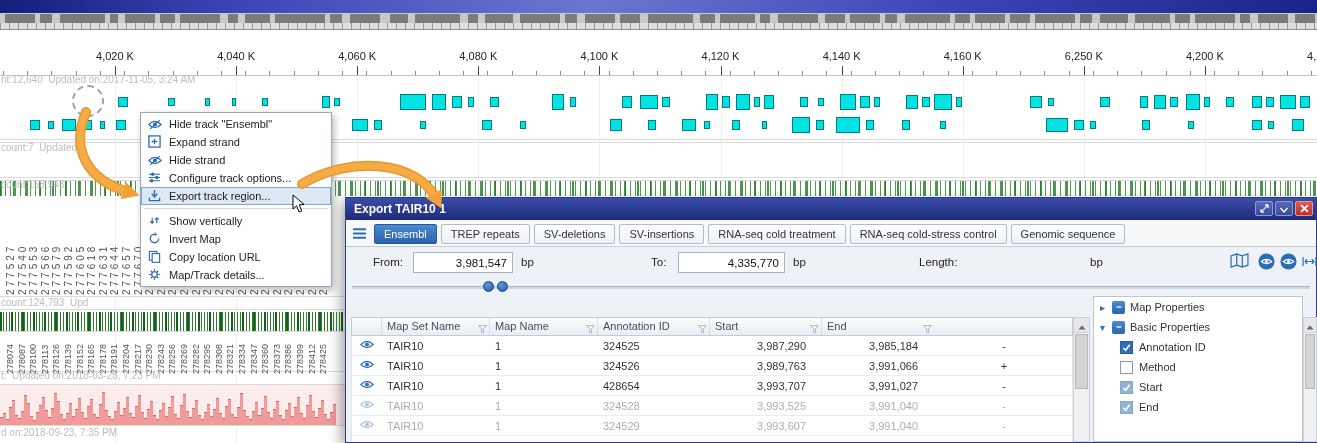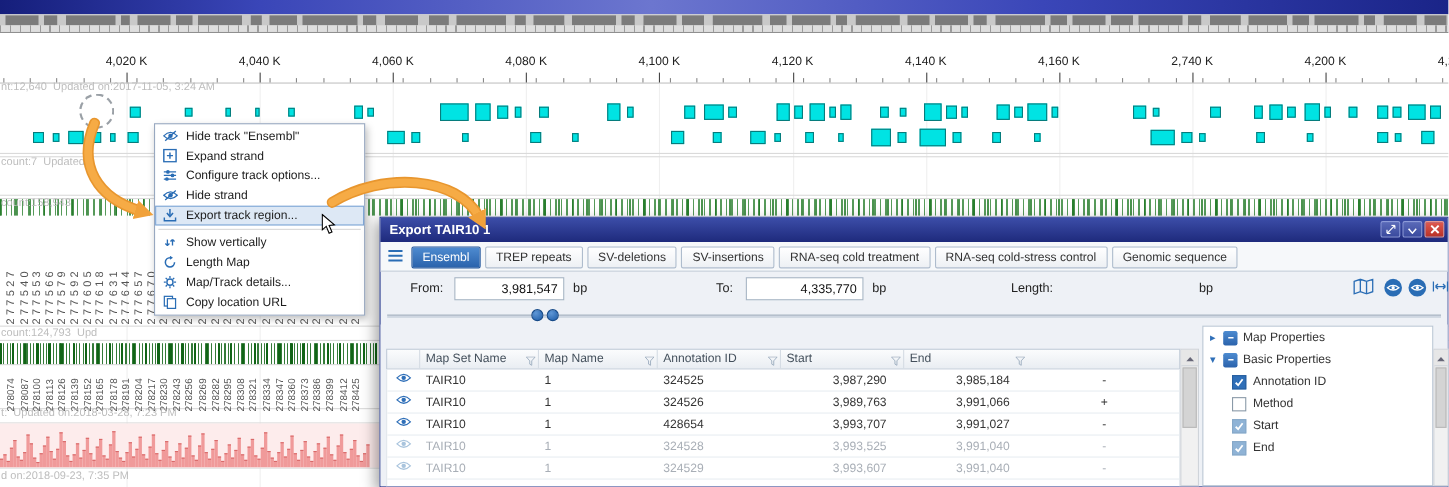--- a/index.html
+++ b/index.html
@@ -216,21 +216,21 @@
       <div class="ruler-label" style="left: 478.3px;">4,080 K</div>
       <div class="tick major" style="left: 478.3px;"></div>
       <div class="ruler-label" style="left: 599.4px;">4,100 K</div>
       <div class="tick major" style="left: 599.4px;"></div>
       <div class="ruler-label" style="left: 720.5px;">4,120 K</div>
       <div class="tick major" style="left: 720.5px;"></div>
       <div class="ruler-label" style="left: 841.6px;">4,140 K</div>
       <div class="tick major" style="left: 841.6px;"></div>
       <div class="ruler-label" style="left: 962.7px;">4,160 K</div>
       <div class="tick major" style="left: 962.7px;"></div>
-      <div class="ruler-label" style="left: 1083.8px;">2,740 K</div>
+      <div class="ruler-label" style="left: 1083.8px;">6,250 K</div>
       <div class="tick major" style="left: 1083.8px;"></div>
       <div class="ruler-label" style="left: 1204.9px;">4,200 K</div>
       <div class="tick major" style="left: 1204.9px;"></div>
       <div class="ruler-label" style="left: 1326px;">4,220 K</div>
       <div class="tick minor" style="left: 3px;"></div>
       <div class="tick minor" style="left: 27.22px;"></div>
       <div class="tick minor" style="left: 51.44px;"></div>
       <div class="tick minor" style="left: 75.66px;"></div>
       <div class="tick minor" style="left: 99.88px;"></div>
       <div class="tick minor" style="left: 124.1px;"></div>
@@ -564,52 +564,52 @@
   <div class="context-menu" id="contextMenu">
       <div class="menu-item"><span class="menu-icon"><svg viewBox="0 0 16 12" width="14" height="11">
             <path d="M1 6 Q8 -1 15 6 Q8 13 1 6 Z" fill="none" stroke="currentColor" stroke-width="1.3"></path>
             <circle cx="8" cy="6" r="2.3" fill="currentColor"></circle>
             <line x1="2.5" y1="11" x2="13.5" y2="1" stroke="currentColor" stroke-width="1.4"></line>
           </svg></span><span class="menu-label">Hide track "Ensembl"</span></div>
       <div class="menu-item"><span class="menu-icon"><svg viewBox="0 0 14 14" width="13" height="13">
             <rect x="1" y="1" width="12" height="12" fill="none" stroke="currentColor" stroke-width="1.4"></rect>
             <path d="M7 4 V10 M4 7 H10" stroke="currentColor" stroke-width="1.4"></path>
           </svg></span><span class="menu-label">Expand strand</span></div>
+      <div class="menu-item"><span class="menu-icon"><svg viewBox="0 0 16 12" width="14" height="11">
+            <path d="M1 6 Q8 -1 15 6 Q8 13 1 6 Z" fill="none" stroke="currentColor" stroke-width="1.3"></path>
+            <circle cx="8" cy="6" r="2.3" fill="currentColor"></circle>
+            <line x1="2.5" y1="11" x2="13.5" y2="1" stroke="currentColor" stroke-width="1.4"></line>
+          </svg></span><span class="menu-label">Hide strand</span></div>
       <div class="menu-item"><span class="menu-icon"><svg viewBox="0 0 14 14" width="13" height="13">
             <path d="M1 3.5 H13 M1 7 H13 M1 10.5 H13" stroke="currentColor" stroke-width="1.2"></path>
             <circle cx="5" cy="3.5" r="1.8" fill="currentColor"></circle>
             <circle cx="9.5" cy="7" r="1.8" fill="currentColor"></circle>
             <circle cx="4" cy="10.5" r="1.8" fill="currentColor"></circle>
           </svg></span><span class="menu-label">Configure track options...</span></div>
-      <div class="menu-item"><span class="menu-icon"><svg viewBox="0 0 16 12" width="14" height="11">
-            <path d="M1 6 Q8 -1 15 6 Q8 13 1 6 Z" fill="none" stroke="currentColor" stroke-width="1.3"></path>
-            <circle cx="8" cy="6" r="2.3" fill="currentColor"></circle>
-            <line x1="2.5" y1="11" x2="13.5" y2="1" stroke="currentColor" stroke-width="1.4"></line>
-          </svg></span><span class="menu-label">Hide strand</span></div>
       <div class="menu-item hl"><span class="menu-icon"><svg viewBox="0 0 14 14" width="13" height="13">
             <path d="M7 1 V8" stroke="currentColor" stroke-width="1.5"></path>
             <path d="M4 5 L7 8.5 L10 5" fill="none" stroke="currentColor" stroke-width="1.5"></path>
             <path d="M1.5 9.5 V12.5 H12.5 V9.5" fill="none" stroke="currentColor" stroke-width="1.4"></path>
           </svg></span><span class="menu-label">Export track region...</span></div>
       <div class="menu-sep"></div>
       <div class="menu-item"><span class="menu-icon"><svg viewBox="0 0 14 14" width="13" height="13">
             <path d="M4.5 4 L4.5 10 M4.5 10 L2.5 8 M4.5 10 L6.5 8 M9.5 10 L9.5 4 M9.5 4 L7.5 6 M9.5 4 L11.5 6" fill="none" stroke="currentColor" stroke-width="1.3"></path>
           </svg></span><span class="menu-label">Show vertically</span></div>
       <div class="menu-item"><span class="menu-icon"><svg viewBox="0 0 14 14" width="13" height="13">
             <path d="M11.5 7 A4.5 4.5 0 1 1 7 2.5" fill="none" stroke="currentColor" stroke-width="1.5"></path>
             <path d="M7 0.5 L10 2.5 L7 4.5 Z" fill="currentColor"></path>
-          </svg></span><span class="menu-label">Length Map</span></div>
+          </svg></span><span class="menu-label">Invert Map</span></div>
+      <div class="menu-item"><span class="menu-icon"><svg viewBox="0 0 14 14" width="13" height="13">
+            <rect x="1.5" y="1.5" width="8" height="9.5" fill="none" stroke="currentColor" stroke-width="1.2"></rect>
+            <rect x="4.5" y="3.8" width="8" height="9.5" fill="#fff" stroke="currentColor" stroke-width="1.2"></rect>
+          </svg></span><span class="menu-label">Copy location URL</span></div>
       <div class="menu-item"><span class="menu-icon"><svg viewBox="0 0 14 14" width="13" height="13">
             <circle cx="7" cy="7" r="3" fill="none" stroke="currentColor" stroke-width="1.4"></circle>
             <path d="M7 1 V3 M7 11 V13 M1 7 H3 M11 7 H13 M2.8 2.8 L4.2 4.2 M9.8 9.8 L11.2 11.2 M11.2 2.8 L9.8 4.2 M4.2 9.8 L2.8 11.2" stroke="currentColor" stroke-width="1.3"></path>
           </svg></span><span class="menu-label">Map/Track details...</span></div>
-      <div class="menu-item"><span class="menu-icon"><svg viewBox="0 0 14 14" width="13" height="13">
-            <rect x="1.5" y="1.5" width="8" height="9.5" fill="none" stroke="currentColor" stroke-width="1.2"></rect>
-            <rect x="4.5" y="3.8" width="8" height="9.5" fill="#fff" stroke="currentColor" stroke-width="1.2"></rect>
-          </svg></span><span class="menu-label">Copy location URL</span></div>
     </div>
 
   <div class="dialog">
     <div class="dlg-title">
       <span>Export TAIR10 1</span>
       <span class="dlg-controls">
         <span class="dlg-btn">
             <span><svg viewBox="0 0 10 10" width="9" height="9">
                 <path d="M1 9 L9 1 M1 9 V5.5 M1 9 H4.5 M9 1 H5.5 M9 1 V4.5" fill="none" stroke="currentColor" stroke-width="1.2"></path>
               </svg></span>

